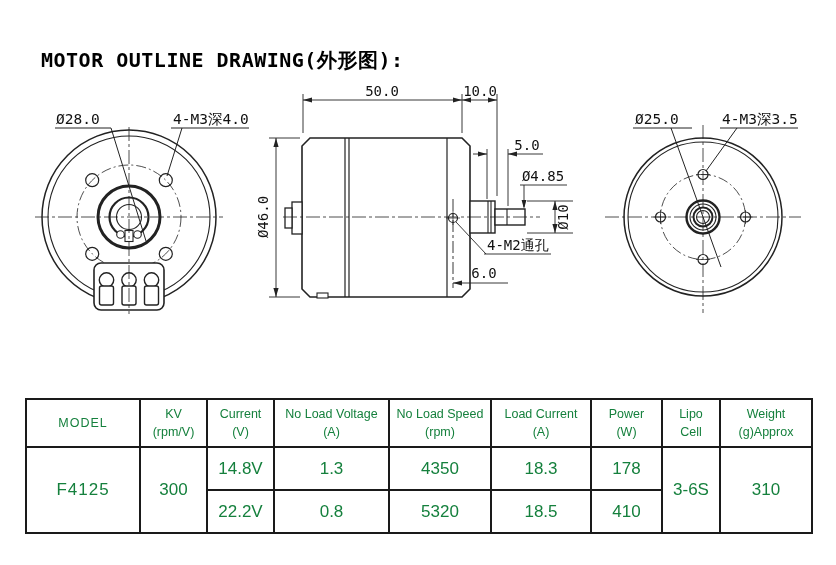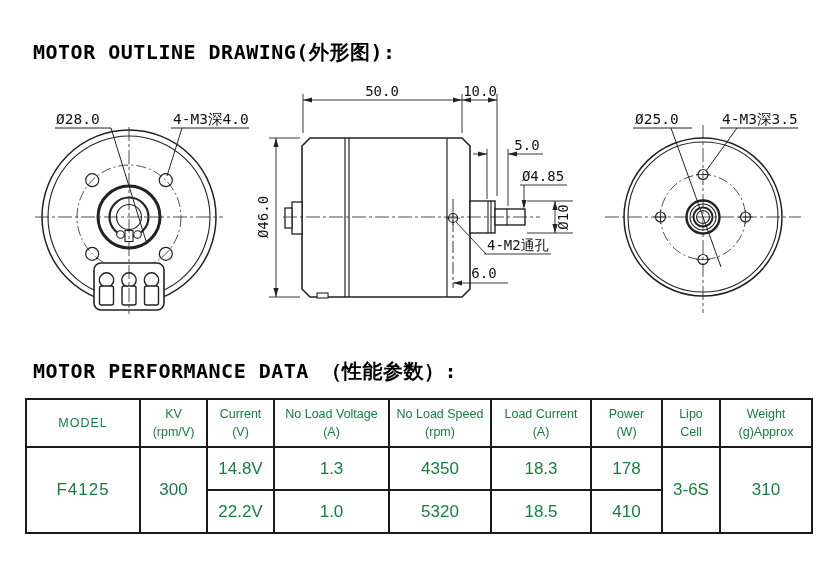--- a/index.html
+++ b/index.html
@@ -5,21 +5,21 @@
   html,body{margin:0;padding:0;background:#ffffff;}
   .page{
     position:relative;
     width:836px;height:565px;
     background:#ffffff;
     font-family:"DejaVu Sans Mono", monospace;
     color:#111;
     overflow:hidden;
   }
   .title{
-    position:absolute;left:25px;margin:8px;
+    position:absolute;left:25px;margin:16px;
     font-family:"DejaVu Sans Mono", monospace;
     font-weight:bold;font-size:20px;letter-spacing:0.5px;
     color:#000;white-space:nowrap;
   }
   .title-outline{top:31px;}
   .title-performance{top:350px;}
   svg.drawing{position:absolute;top:0;left:0;}
   svg text{
     font-family:"DejaVu Sans Mono", monospace;
     font-size:14px;fill:#111;stroke:none;
@@ -198,21 +198,20 @@
         <text class="lbl" x="635" y="124">Ø25.0</text>
         <line x1="633" y1="128" x2="692" y2="128"></line>
         <line x1="671" y1="128" x2="721" y2="267"></line>
         <text class="lbl" x="722" y="124">4-M3深3.5</text>
         <line x1="720" y1="128" x2="798" y2="128"></line>
         <line x1="737" y1="128" x2="706" y2="171"></line>
       </g>
     </g>
   </svg>
 
-  <h1 class="title title-performance">MOTOR PERFORMANCE DATA （性能参数）:</h1>
 
   <table class="perf">
     <colgroup>
       <col style="width:114px">
         <col style="width:67px">
         <col style="width:67px">
       <col style="width:115px">
         <col style="width:102px">
         <col style="width:100px">
       <col style="width:71px">
@@ -239,21 +238,21 @@
         <td>14.8V</td>
         <td>1.3</td>
         <td>4350</td>
         <td>18.3</td>
         <td>178</td>
         <td rowspan="2">3-6S</td>
         <td rowspan="2">310</td>
       </tr>
       <tr>
         <td>22.2V</td>
-        <td>1.0</td>
+        <td>0.8</td>
         <td>5320</td>
         <td>18.5</td>
         <td>410</td>
       </tr>
     </tbody>
   </table>
 
 </div>
 
 </body></html>

